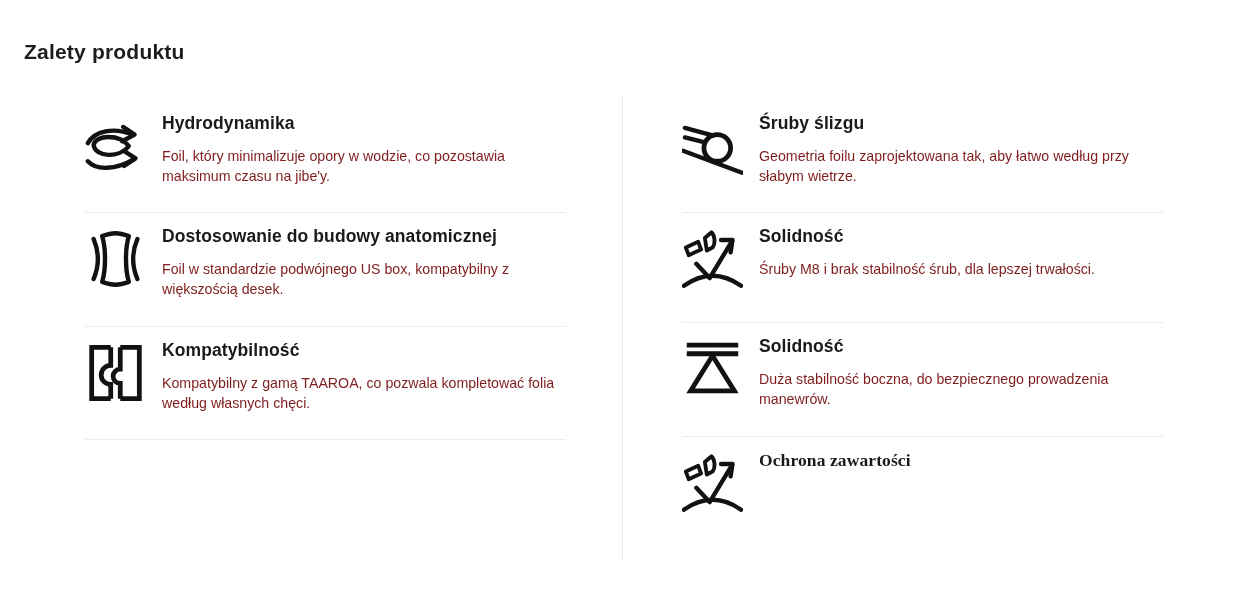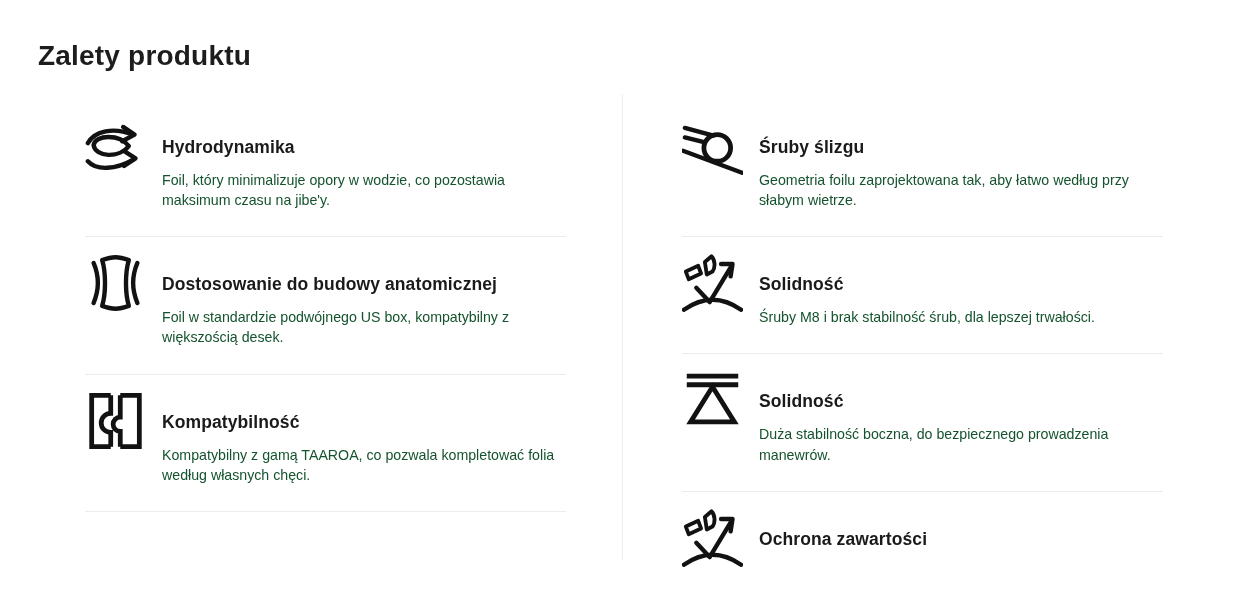--- a/index.html
+++ b/index.html
@@ -5,22 +5,22 @@
   * { margin: 0; padding: 0; box-sizing: border-box; }
   html, body {
     width: 1245px; height: 600px;
     background: #ffffff;
     font-family: "Liberation Sans", sans-serif;
     color: #1a1a1a;
     overflow: hidden;
   }
   .section-title {
     position: absolute;
-    left: 38px; top: 40px;
-    font-size: 28px;
+    left: 24px; top: 40px;
+    font-size: 21px;
     font-weight: 700;
     letter-spacing: 0.2px;
     color: #1d1d1d;
   }
   .columns {
     position: absolute;
     top: 100px; left: 0; right: 0;
     display: flex;
     align-items: flex-start;
   }
@@ -36,43 +36,43 @@
     margin-left: 56px;
     margin-top: -6px;
     flex: none;
   }
   .feature {
     display: flex;
     align-items: flex-start;
     border-bottom: 1px solid #ececec;
     padding: 11px 0 26px 0;
   }
-  .feature.no-border { border-bottom: none; }
+  .feature.no-border { border-bottom: none; font-family: Liberation Serif, serif; }
   .icon-box {
     flex: none;
     width: 61px;
     height: 72px;
     margin-right: 16px;
     display: flex;
     align-items: flex-start;
     justify-content: flex-start;
   }
   .icon-box svg { width: 61px; height: 70px; }
-  .feature-text { flex: 1; min-width: 0; padding-top: 2px; margin-top: 24px; }
+  .feature-text { flex: 1; min-width: 0; padding-top: 2px; }
   .feature-title {
     font-size: 17.5px;
     font-weight: 700;
     color: #1a1a1a;
     margin-bottom: 12px;
     letter-spacing: 0.1px;
   }
   .feature-desc {
     font-size: 14.2px;
     line-height: 1.42;
-    color: #14532d;
+    color: #7f1d1d;
     max-width: 402px;
   }
   .ic { stroke: #121212; fill: none; stroke-width: 4.6; stroke-linecap: round; stroke-linejoin: round; }
   .ic-sq { stroke: #121212; fill: none; stroke-width: 5; stroke-linecap: butt; stroke-linejoin: miter; }
   .ic-fill { fill: #121212; stroke: none; }
 </style>
 </head>
 <body>
 
 <h2 class="section-title">Zalety produktu</h2>

